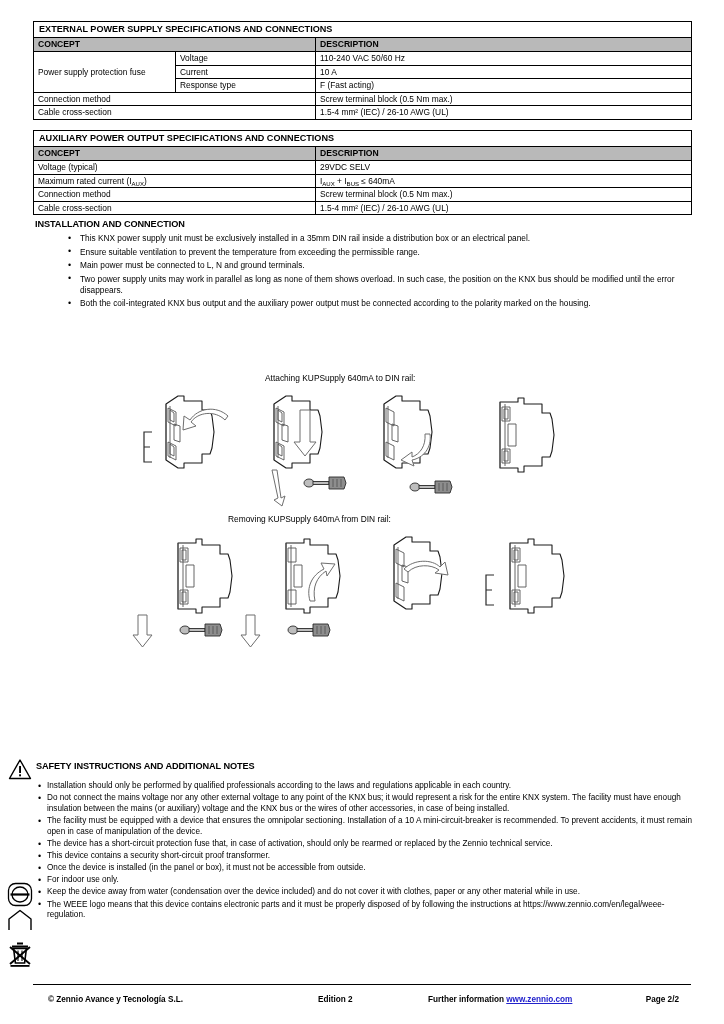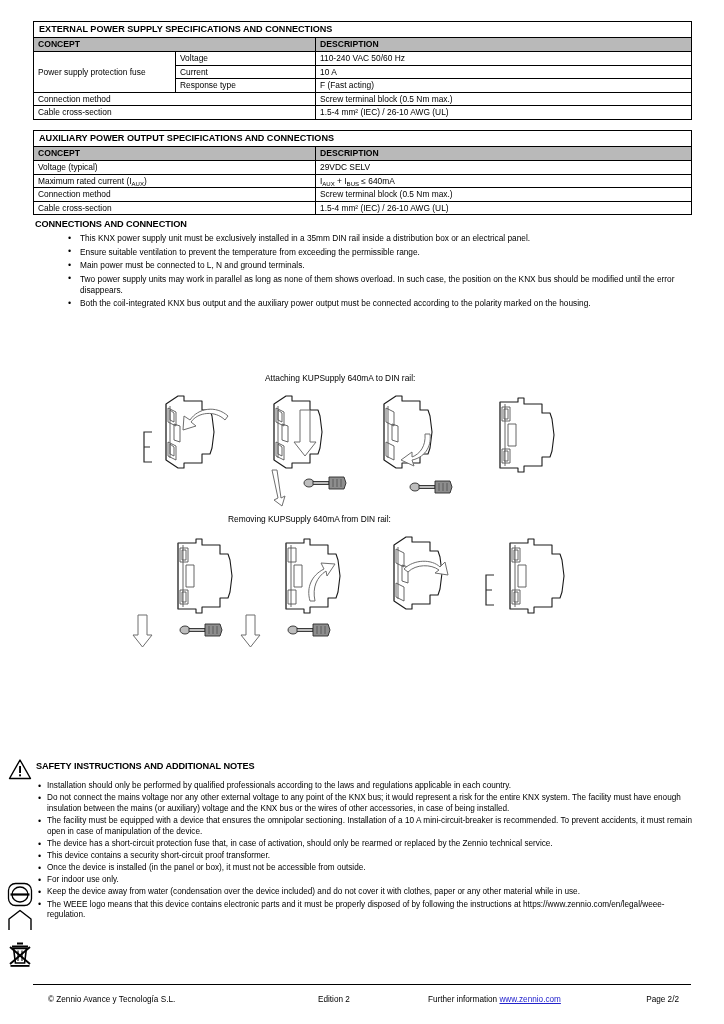--- a/index.html
+++ b/index.html
@@ -124,21 +124,21 @@
 
   
   #footer-rule {
     position: absolute; left: 33px; top: 984px;
     width: 658px; height: 1px; background: #000;
   }
   #footer {
     position: absolute; left: 33px; top: 990px;
     width: 658px; height: 18px;
     font-size: 8.2px;
-    display: flex; align-items: center;
+    display: flex; align-items: center; font-weight: bold;
   }
   #footer .f-copy  { position: absolute; left: 15px; }
   #footer .f-edition { position: absolute; left: 285px; }
   #footer .f-info  { position: absolute; left: 395px; }
   #footer .f-page  { position: absolute; right: 12px; padding-left: 42px; }
   #footer a {
     color: #2222cc; text-decoration: underline;
   }
   svg { display: block; overflow: visible; }
   .dev { fill: none; stroke: #1a1a1a; stroke-width: 1.1; stroke-linejoin: round; }
@@ -217,21 +217,21 @@
       <td colspan="2">Connection method</td>
       <td>Screw terminal block (0.5 Nm max.)</td>
     </tr>
     <tr>
       <td colspan="2">Cable cross-section</td>
       <td>1.5-4 mm² (IEC) / 26-10 AWG (UL)</td>
     </tr>
   </tbody>
     </table>
 
-  <div class="section-heading" id="install-heading">CONNECTIONS AND CONNECTION</div>
+  <div class="section-heading" id="install-heading">INSTALLATION AND CONNECTION</div>
 
   <ul class="bullet-list" id="install-list">
     <li>This KNX power supply unit must be exclusively installed in a 35mm DIN rail inside a distribution box or an electrical panel.</li>
     <li>Ensure suitable ventilation to prevent the temperature from exceeding the permissible range.</li>
     <li>Main power must be connected to L, N and ground terminals.</li>
     <li>Two power supply units may work in parallel as long as none of them shows overload. In such case, the position on the KNX bus should be modified until the error disappears.</li>
     <li>Both the coil-integrated KNX bus output and the auxiliary power output must be connected according to the polarity marked on the housing.</li>
   </ul>
 
   <div class="diagram-caption" id="caption-attach">Attaching KUPSupply 640mA to DIN rail:</div>

